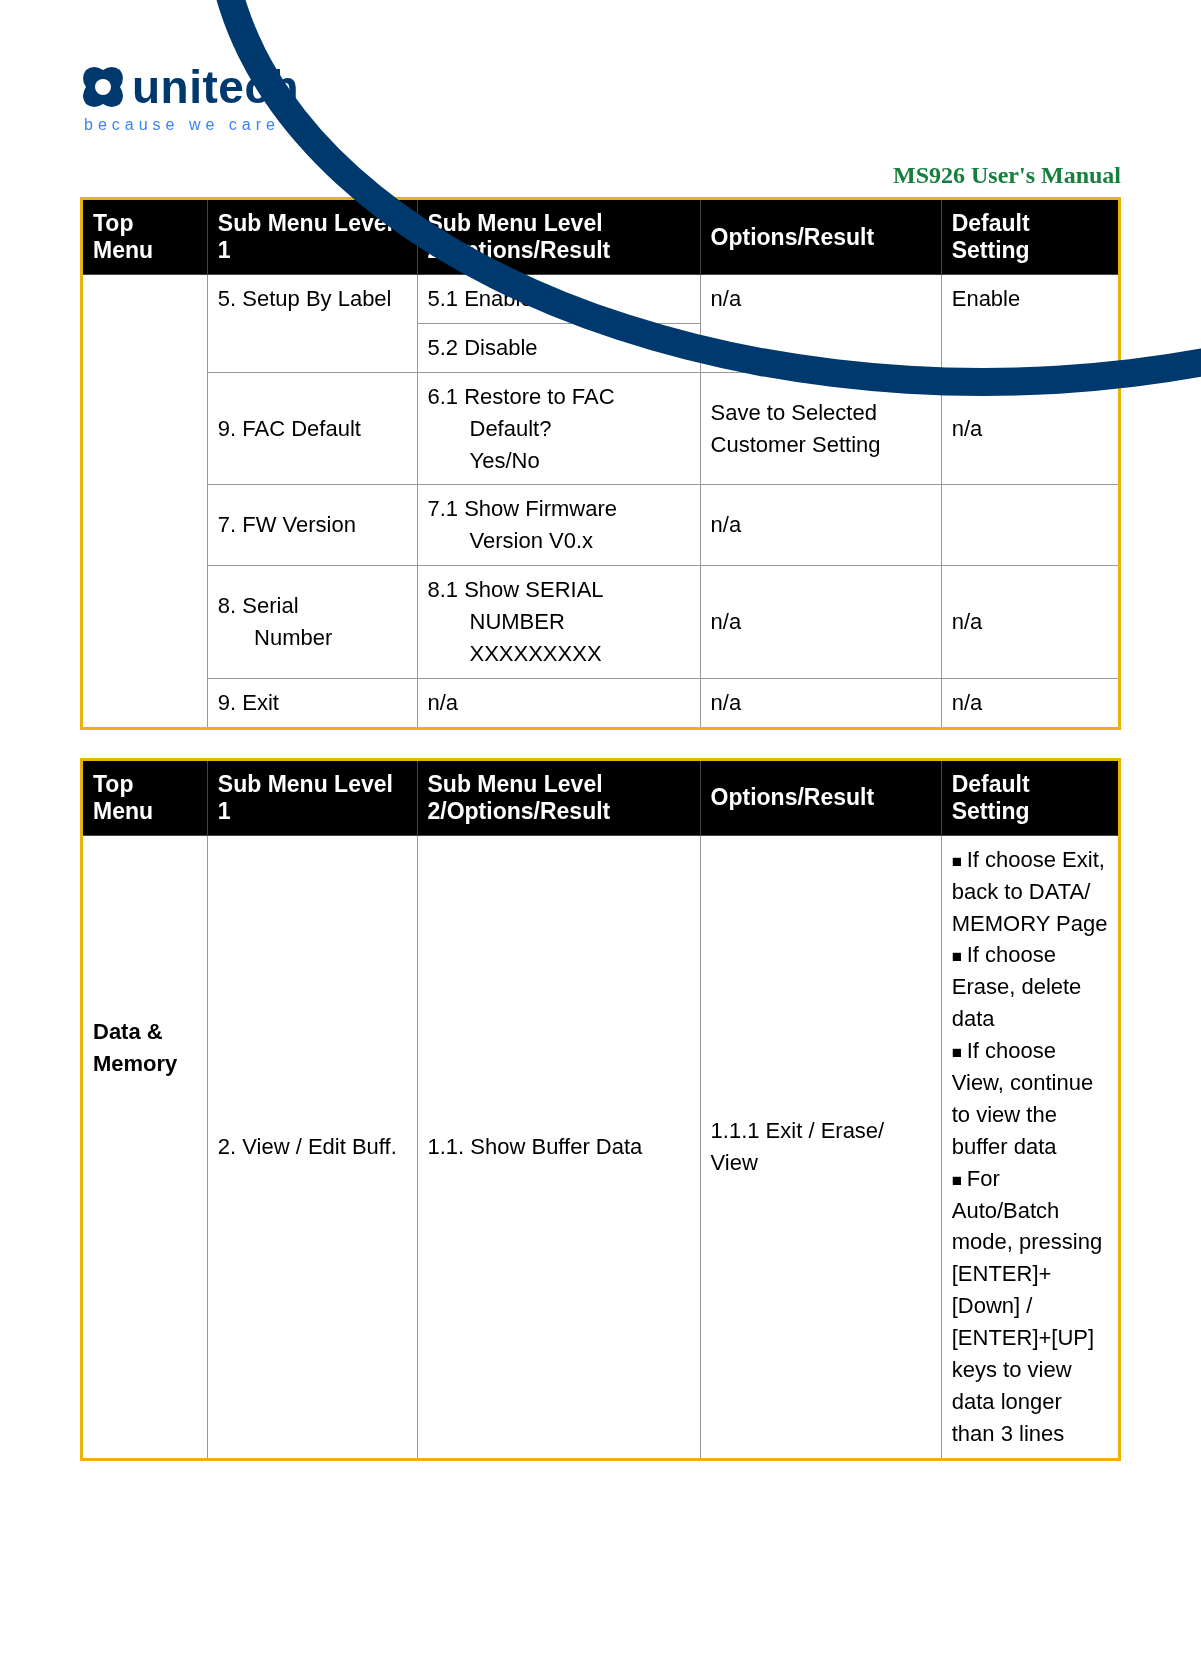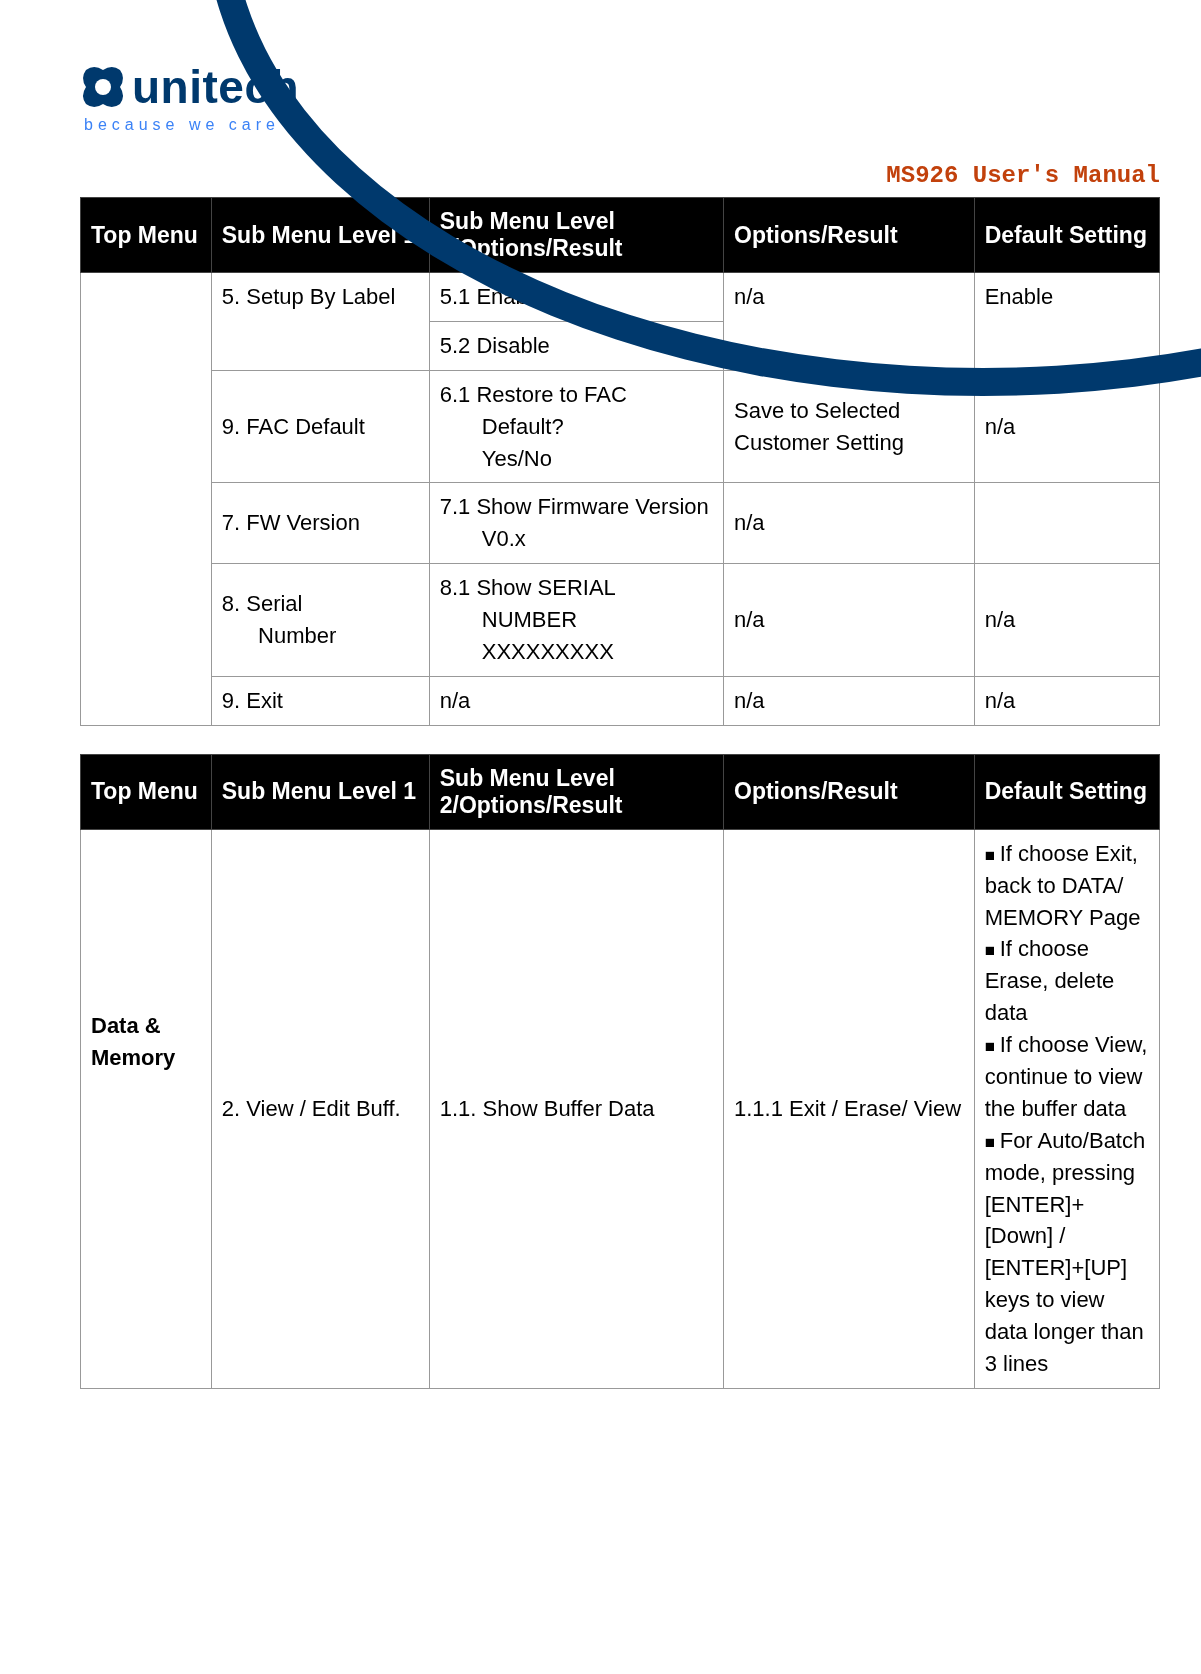--- a/index.html
+++ b/index.html
@@ -7,21 +7,21 @@
     padding: 0;
     background: #fff;
     font-family: Verdana, Arial, sans-serif;
     color: #000;
   }
   .page {
     width: 1201px;
     height: 1674px;
     position: relative;
     box-sizing: border-box;
-    padding: 60px 41px 60px 80px;
+    padding: 60px 80px 60px 80px;
     overflow: hidden;
   }
   .bg-arc {
     position: absolute;
     top: -560px;
     right: -560px;
     width: 1500px;
     height: 900px;
     border: 28px solid #00396d;
     border-radius: 50%;
@@ -54,30 +54,30 @@
     margin-left: 4px;
     font-family: Arial, sans-serif;
   }
   .doc-title-wrap {
     text-align: right;
     margin-bottom: 8px;
   }
   .doc-title {
     font-size: 24px;
     font-weight: 700;
-    color: #c2410c;
-    font-family: Liberation Mono, monospace;
+    color: #15803d;
+    font-family: Liberation Serif, serif;
   }
   table.menu {
     border-collapse: collapse;
     width: 100%;
     table-layout: fixed;
     font-size: 22px;
     margin-bottom: 28px;
-    border: 1px solid #eab308;
+    border: 3px solid #eab308;
   }
   table.menu th {
     background: #000;
     color: #fff;
     text-align: left;
     font-weight: 700;
     padding: 10px 10px;
     border: 1px solid #444;
     font-size: 23px;
     font-family: Verdana, Arial, sans-serif;

